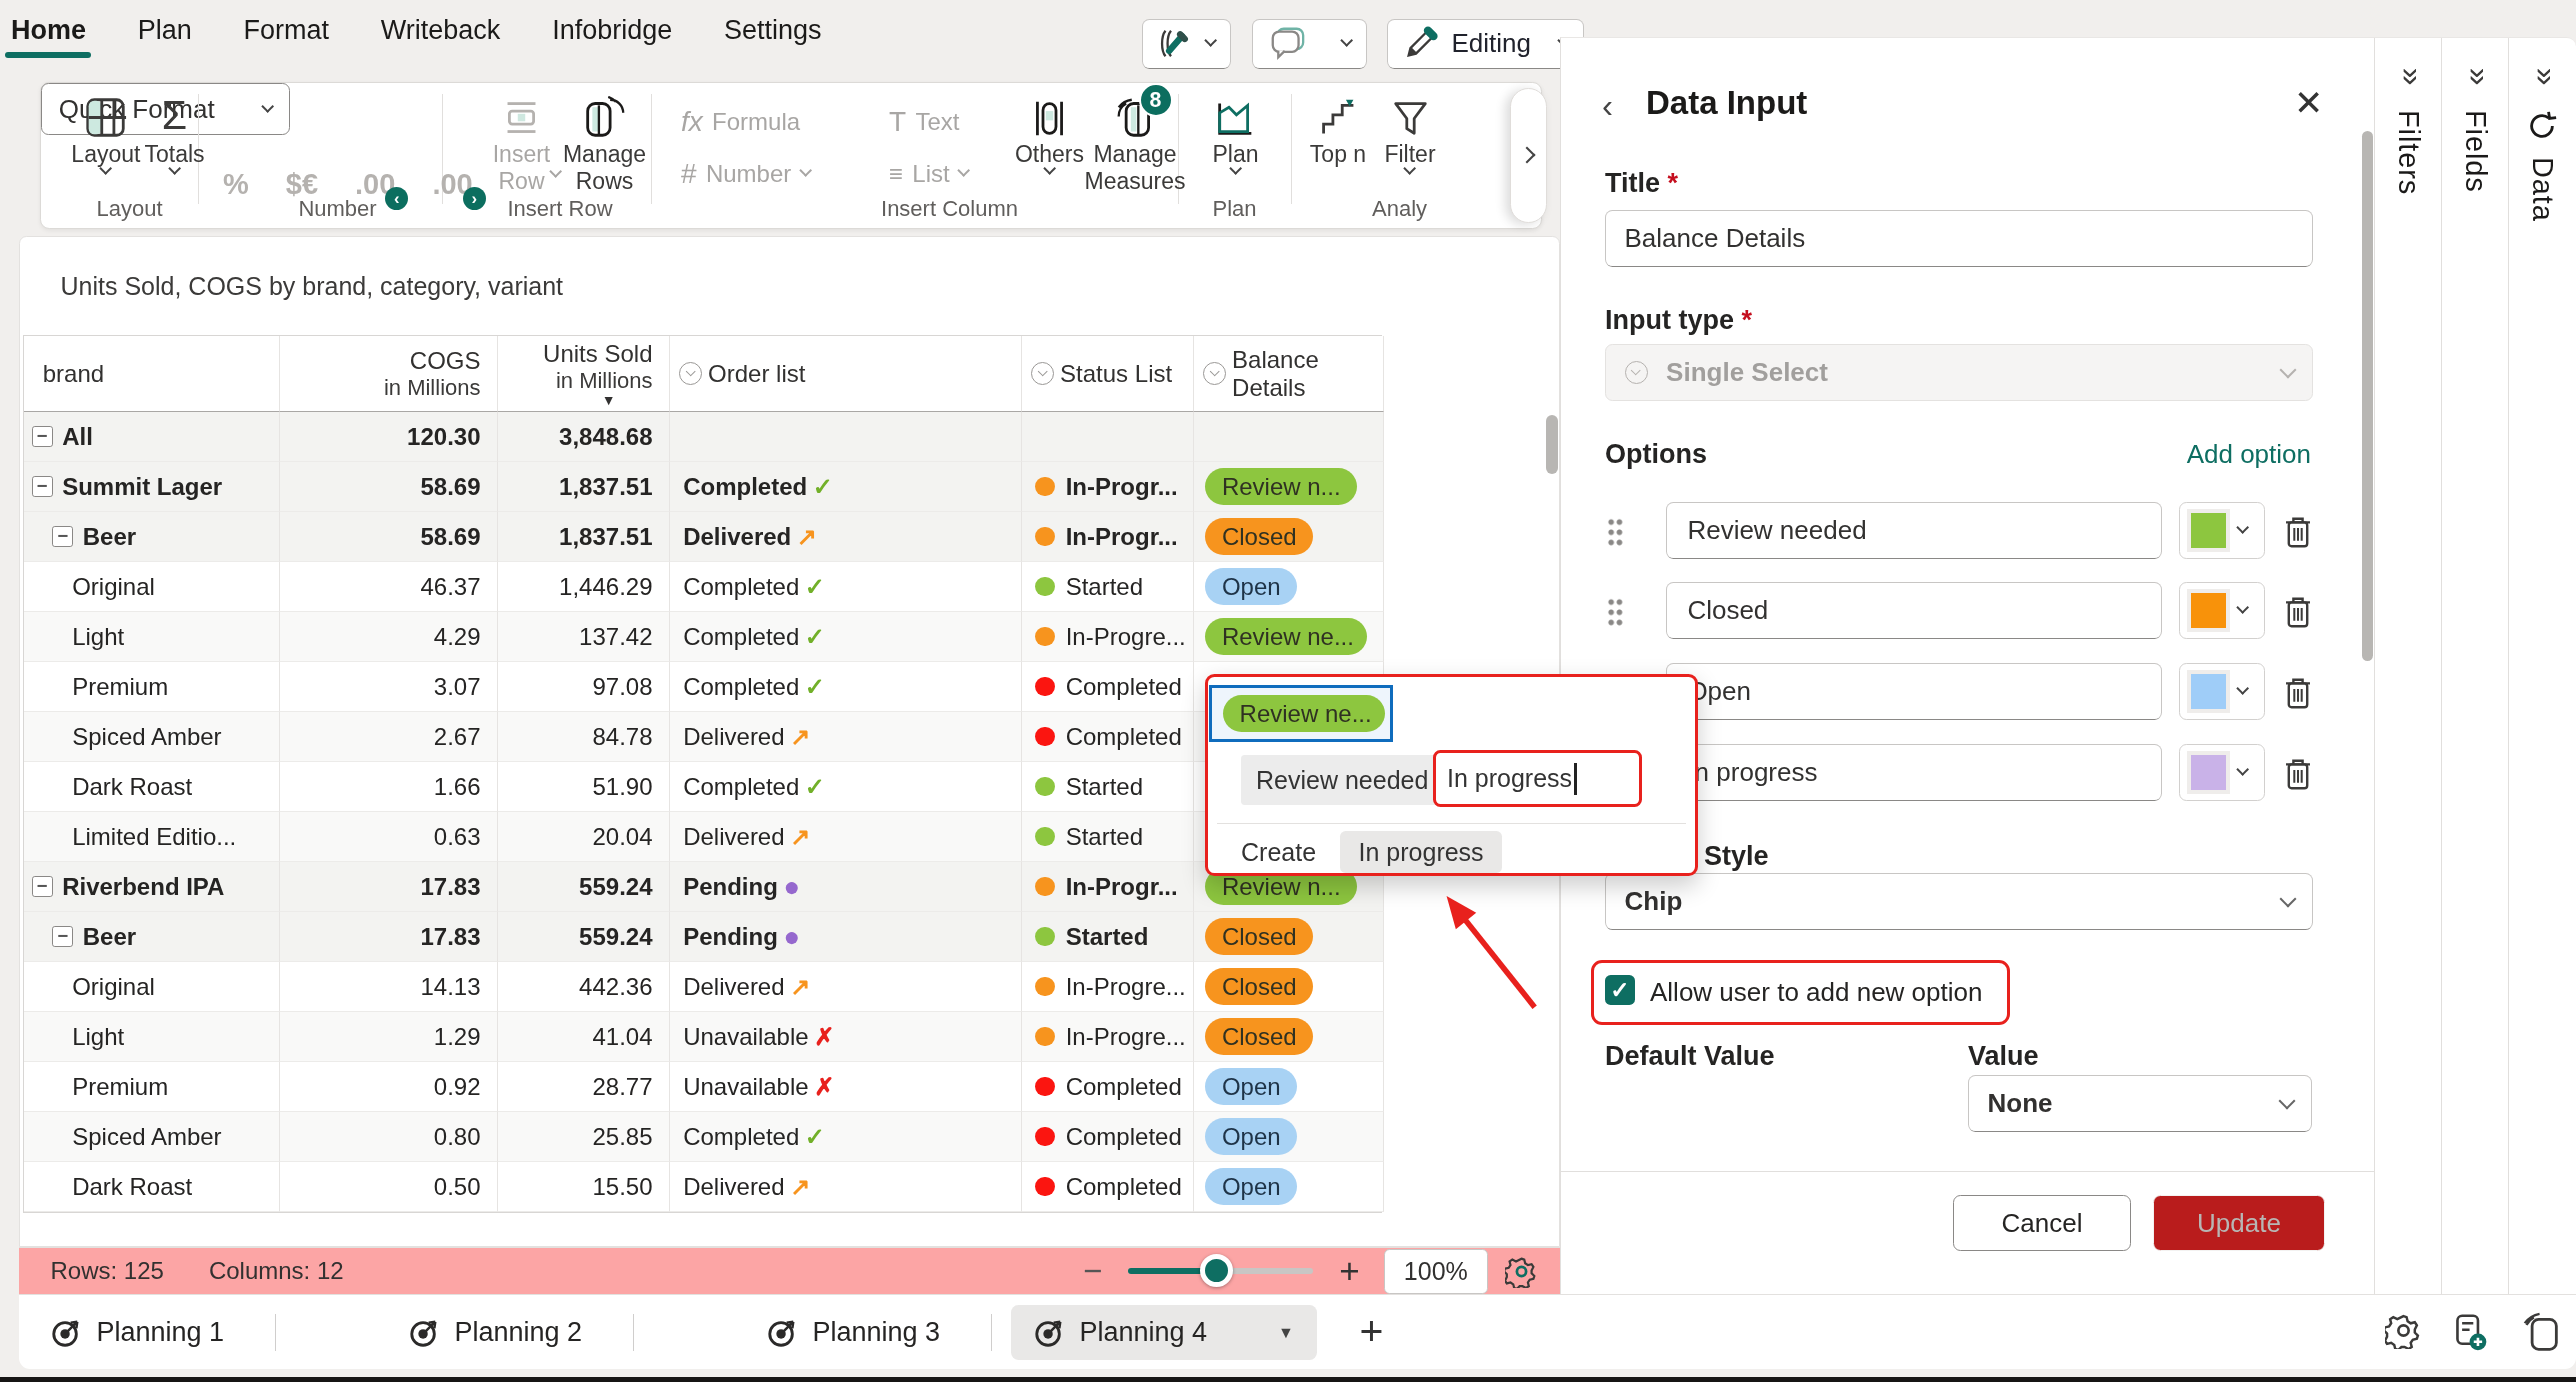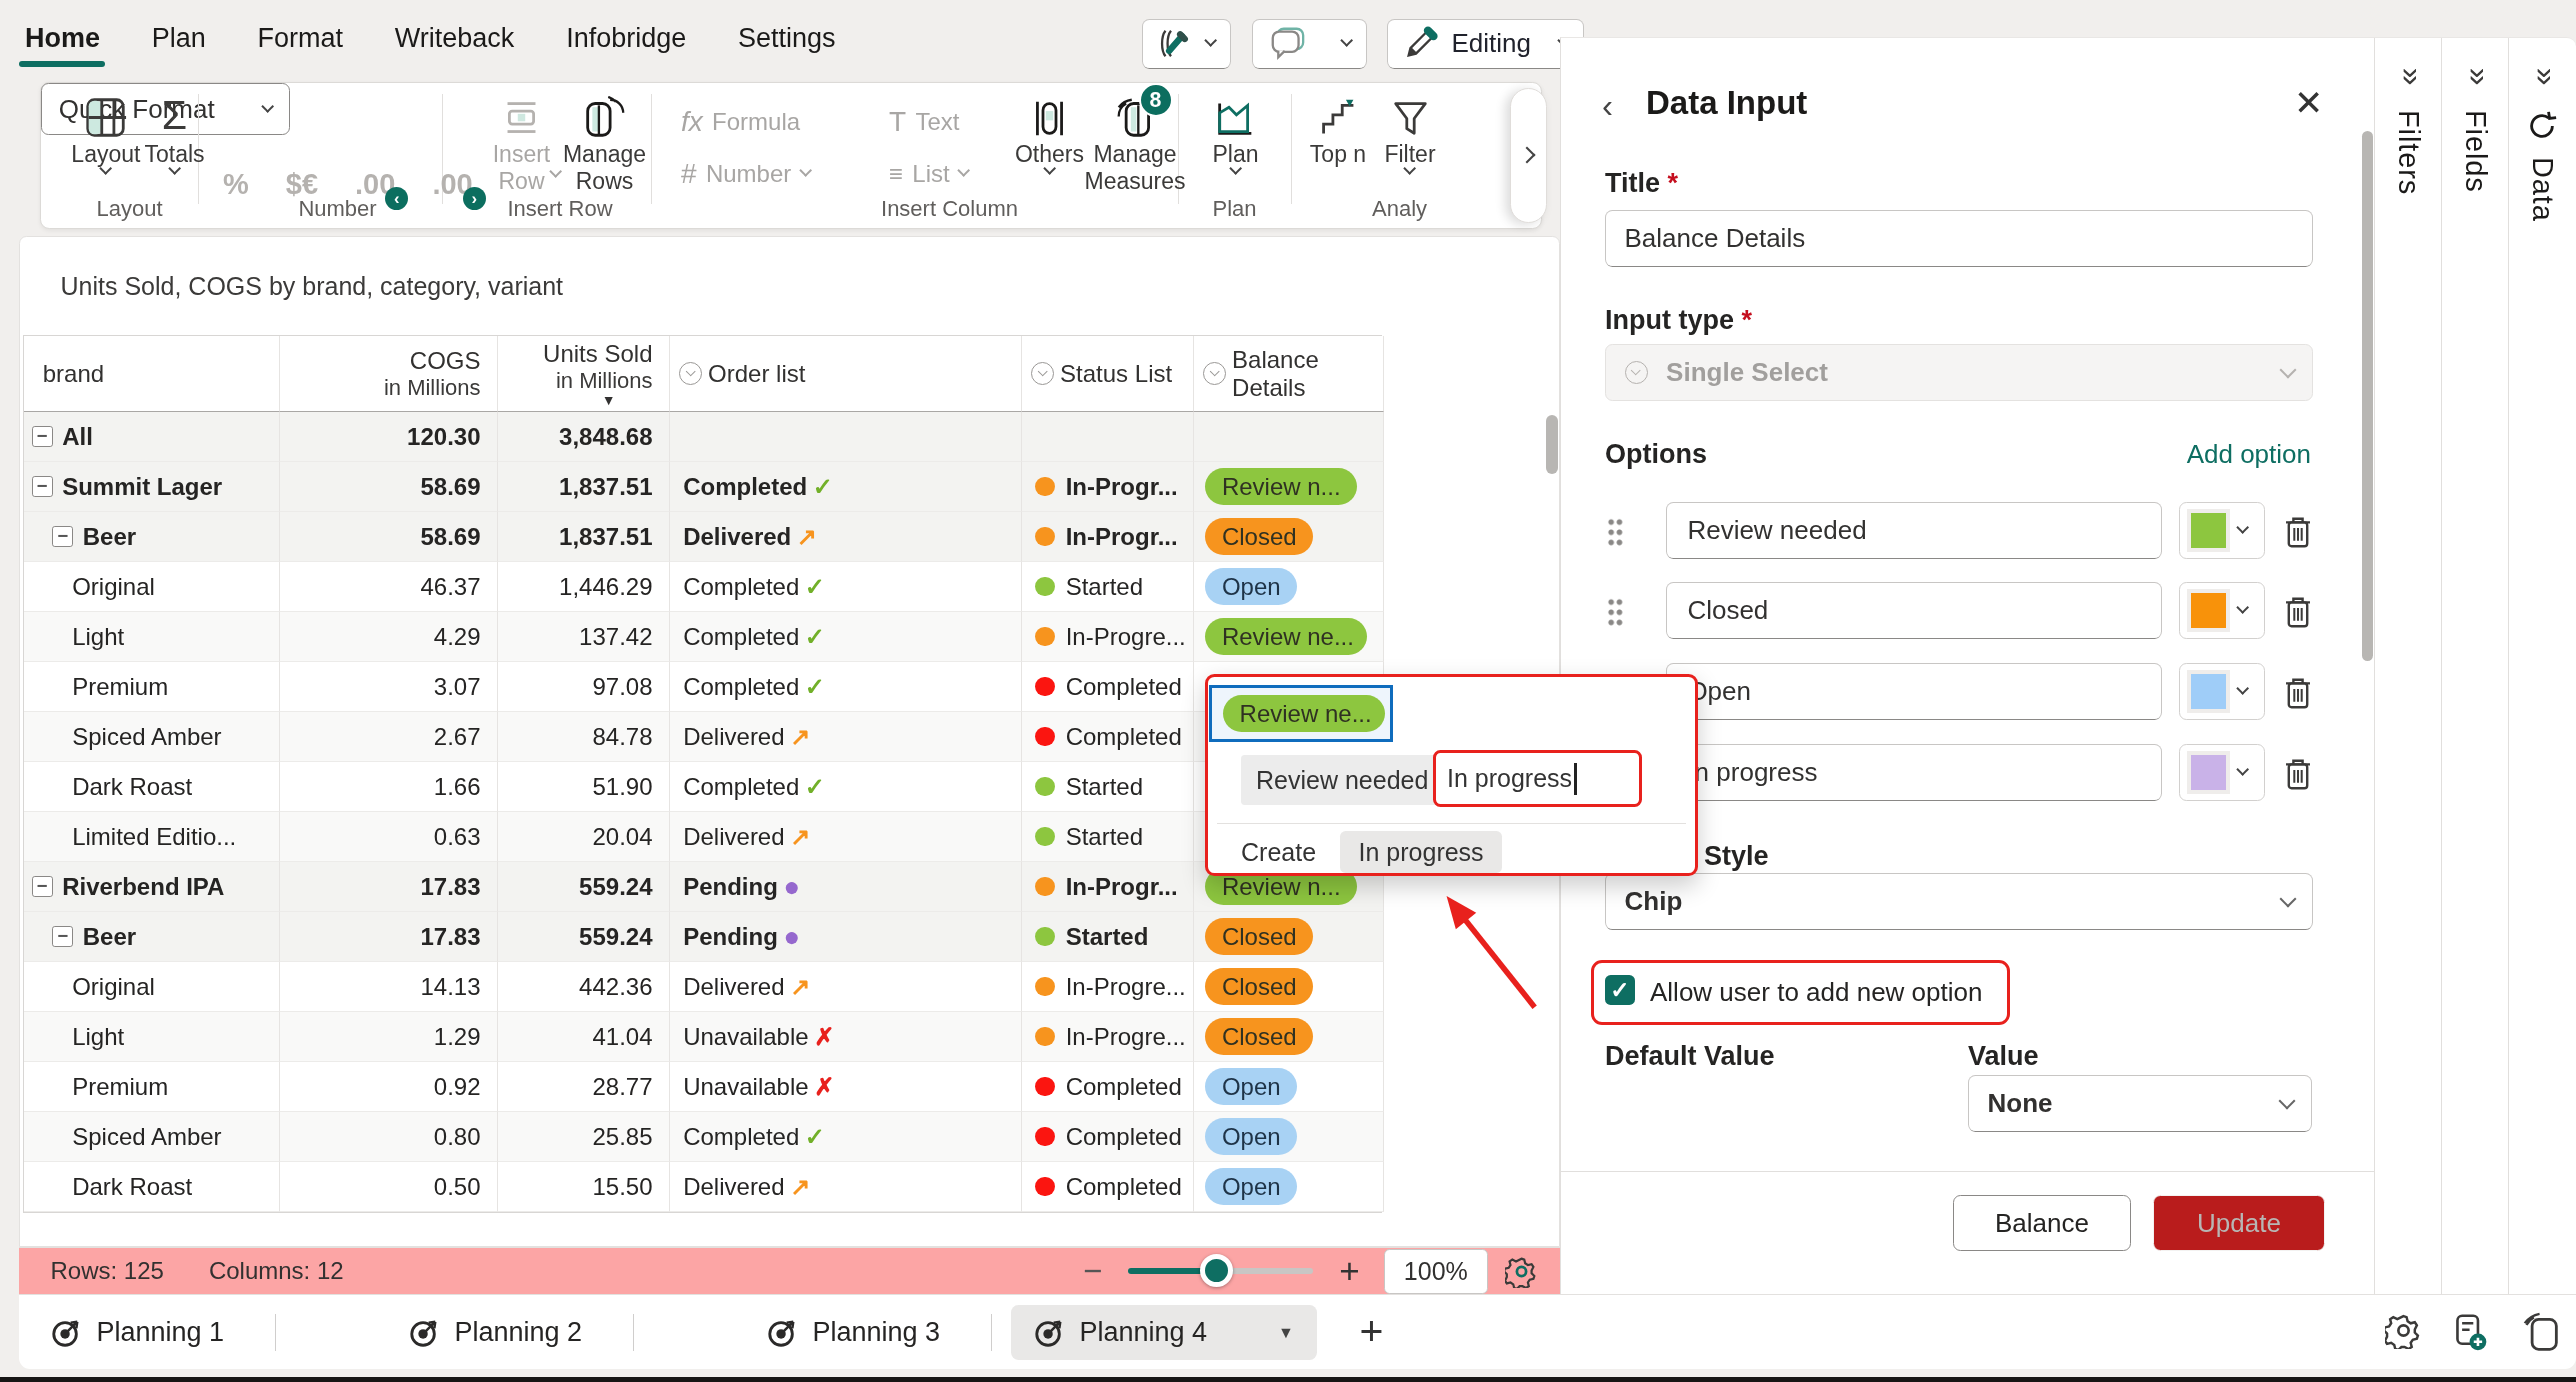--- a/index.html
+++ b/index.html
@@ -3,21 +3,21 @@
 <meta charset="utf-8">
 <style>
   html,body{margin:0;padding:0;background:#e8e6e4;}
   *{box-sizing:border-box;font-family:"Liberation Sans",sans-serif;}
   #app{position:relative;width:2576px;height:1383px;background:#f1efed;overflow:hidden;color:#252423;}
   .abs{position:absolute;}
   .flex{display:flex;align-items:center;}
   .niceborder{background:#fff;border:0.9px solid #c8c6c4;border-bottom:1.9px solid #8a8886;border-radius:7.4px;}
 
   
-  #menu-bar{left:0;top:0;width:1576px;height:60px;display:flex;align-items:flex-end;padding-left:23px;gap:48px;}
+  #menu-bar{left:0;top:0;width:1576px;height:60px;display:flex;align-items:center;padding-left:9px;gap:48px;}
   .menu-item{font-size:27px;color:#1b1a19;position:relative;padding:5.6px 1.9px;cursor:pointer;}
   .menu-item.active{font-weight:bold;}
   .menu-item.active::after{content:"";position:absolute;left:-3.7px;right:-3.7px;bottom:-7.4px;height:6.5px;border-radius:3.7px;background:#0e6e62;}
 
   
   #quick-buttons{top:18.5px;left:1142px;display:flex;gap:20.4px;}
   .qbtn{height:50px;padding:0 15px;display:flex;align-items:center;gap:11px;font-size:26px;color:#20222c;}
   .chev{display:inline-block;width:12px;height:12px;border-right:2.3px solid #444;border-bottom:2.3px solid #444;transform:rotate(45deg);margin-top:-5.6px;}
   .chev.sm{width:9.3px;height:9.3px;}
   .chev.r{transform:rotate(-45deg);margin:0 0 0 -2.8px;}
@@ -741,21 +741,21 @@
     <span style="position:absolute;left:89px;top:939px;font-size:26px;color:#252423">Allow user to add new option</span>
 
     <div class="plabel" style="left:44px;top:1003px">Default Value</div>
     <div class="plabel" style="left:407px;top:1003px">Value</div>
     <div class="pinput pselect" style="left:407px;top:1037px;width:344px">
       <span>None</span>
         <span class="chev"></span>
     </div>
 
     <div style="position:absolute;left:0;right:0;top:1133px;height:0.9px;background:#e1dfdd"></div>
-    <div class="pbtn" id="cancel-btn">Balance</div>
+    <div class="pbtn" id="cancel-btn">Cancel</div>
     <div class="pbtn" id="update-btn">Update</div>
     <div class="scroll-thumb abs" id="panel-scroll"></div>
   </div>
 
   <div id="rail" class="abs">
       <div class="rail-col">
         <span class="dbl">«</span>
         <span class="rail-label">Filters</span>
       </div>
       <div class="rail-col">

